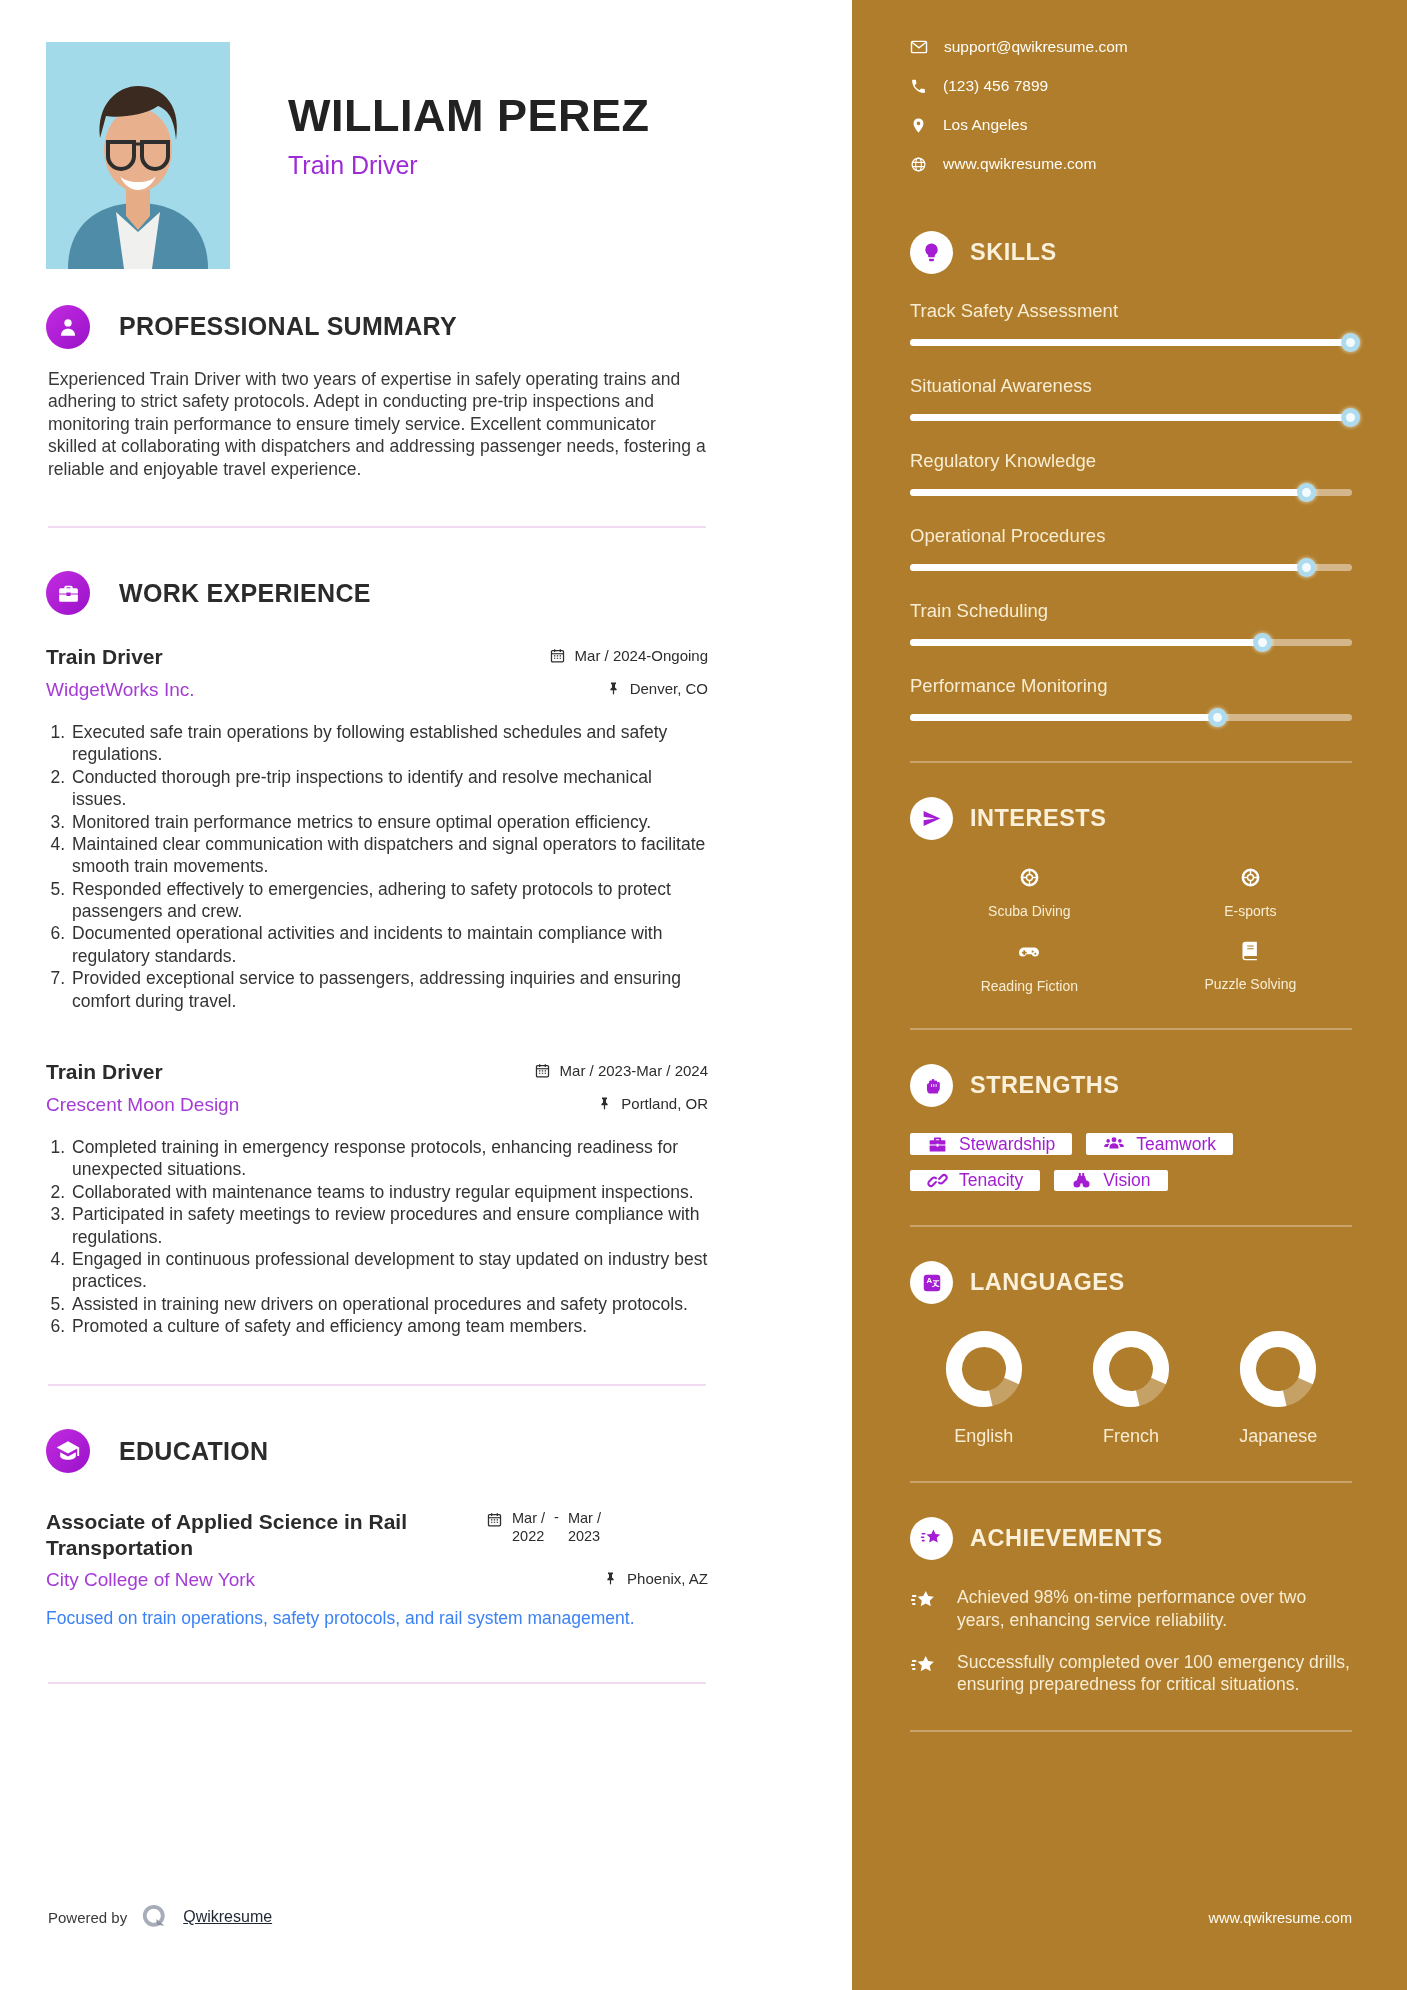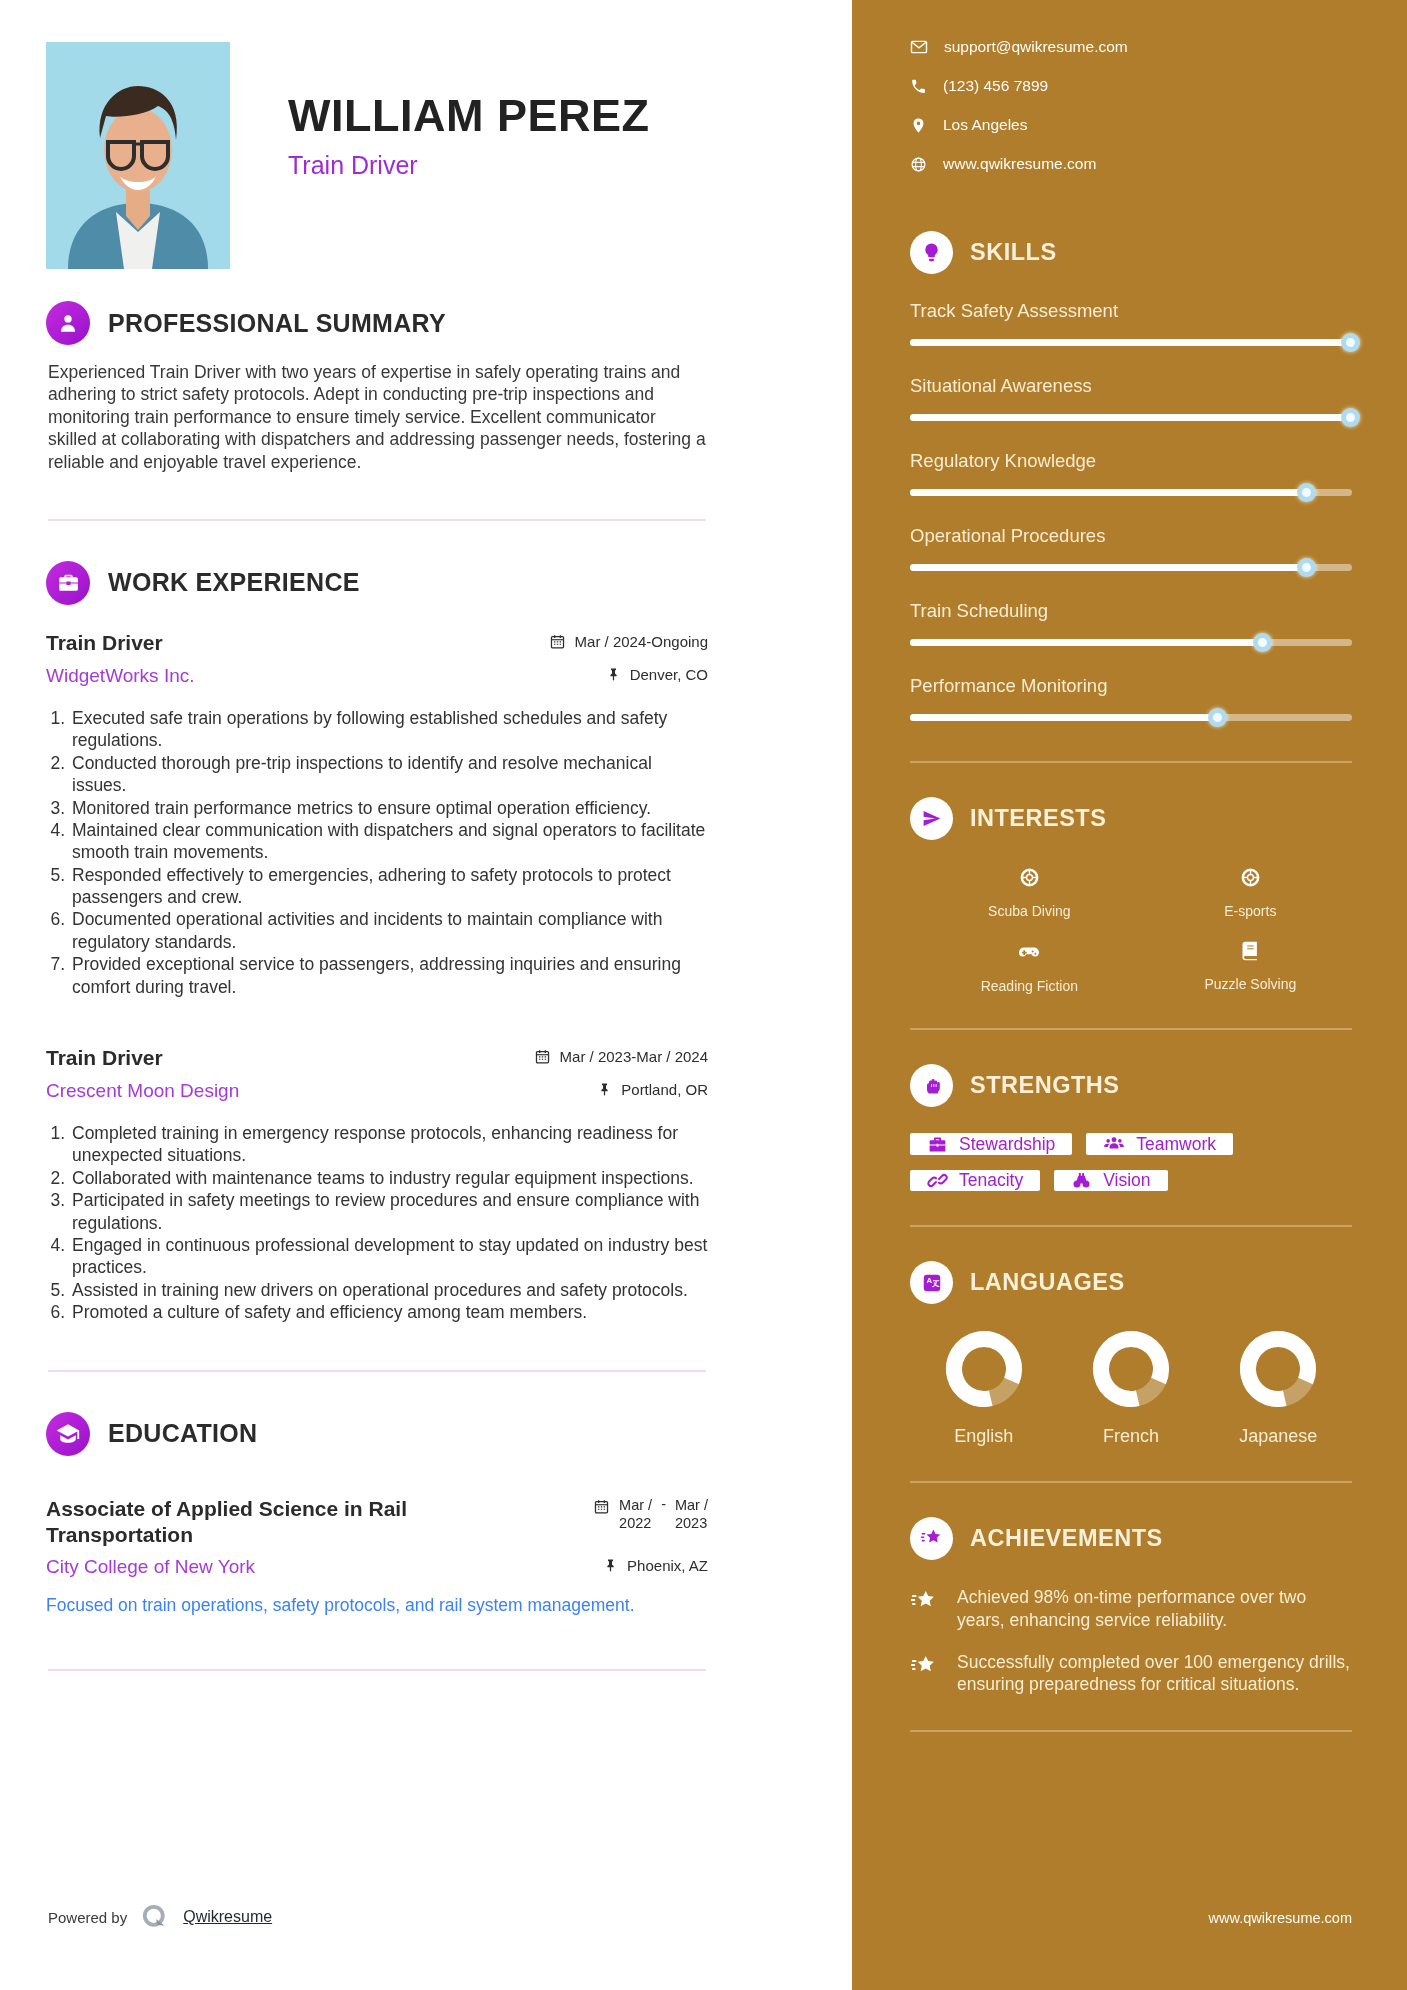--- a/index.html
+++ b/index.html
@@ -10,33 +10,33 @@
         padding:42px 44px 0 46px;}
   .id{display:flex;align-items:flex-start;}
   .photo{width:184px;height:227px;flex:none;overflow:hidden;}
   .id-text{margin-left:58px;padding-top:50px;}
   .name{font-size:45px;font-weight:800;color:#222222;letter-spacing:0.5px;margin:0;line-height:1.05;}
   .role{font-size:25px;color:#9D2BD6;margin-top:12px;font-weight:500;}
   .lhead{display:flex;align-items:center;gap:18px;}
   .lcirc{width:44px;height:44px;border-radius:50%;flex:none;
          background:linear-gradient(135deg,#C32BE0,#9912C9);
          display:flex;align-items:center;justify-content:center;}
-  .lhead h2{font-size:25px;font-weight:800;color:#2b2b2b;letter-spacing:0.3px;margin:0;}
+  .lhead h2{font-size:25px;font-weight:800;color:#2b2b2b;letter-spacing:0.3px;margin:11px;}
   .summary-text{font-size:17.5px;line-height:1.28;color:#383838;margin:16px 0 0 2px;}
   .ldiv{height:2px;background:#F1DBF2;border:none;margin:46px 2px 40px 2px;}
   .job{margin-top:26px;}
   .job + .job{margin-top:48px;}
   .jrow{display:flex;justify-content:space-between;align-items:baseline;}
   .jtitle{font-size:21px;font-weight:700;color:#2b2b2b;}
   .company{font-size:19px;color:#A43BD6;margin-top:10px;}
   .meta{display:flex;align-items:center;gap:9px;font-size:15px;color:#2d2d2d;flex:none;}
   .meta svg{flex:none;}
   .bullets{margin:20px 0 0 0;padding-left:24px;font-size:17.5px;line-height:1.28;color:#333333;}
   .bullets li{padding-left:2px;}
-  .edu-row{display:flex;justify-content:space-between;align-items:flex-start;margin-top:40px;}
+  .edu-row{display:flex;justify-content:flex-start;align-items:flex-start;margin-top:32px;}
   .degree{font-size:21px;font-weight:700;color:#2b2b2b;max-width:440px;line-height:1.25;}
   .date2{display:flex;gap:9px;font-size:14.5px;color:#2d2d2d;align-items:flex-start;}
   .dcol{line-height:1.25;}
   .edu-row2{display:flex;justify-content:space-between;align-items:baseline;margin-top:8px;}
   .edu-desc{font-size:17.5px;line-height:1.3;color:#3b82f6;margin-top:16px;}
   .footer{position:absolute;left:48px;bottom:58px;display:flex;align-items:center;gap:13px;}
   .powered{font-size:15px;color:#3a3a3a;}
   .brand{font-size:16px;color:#1f2733;text-decoration:underline;font-weight:500;}
   
   .right{position:absolute;top:0;bottom:0;left:852px;right:0;background:#AF7D2B;

